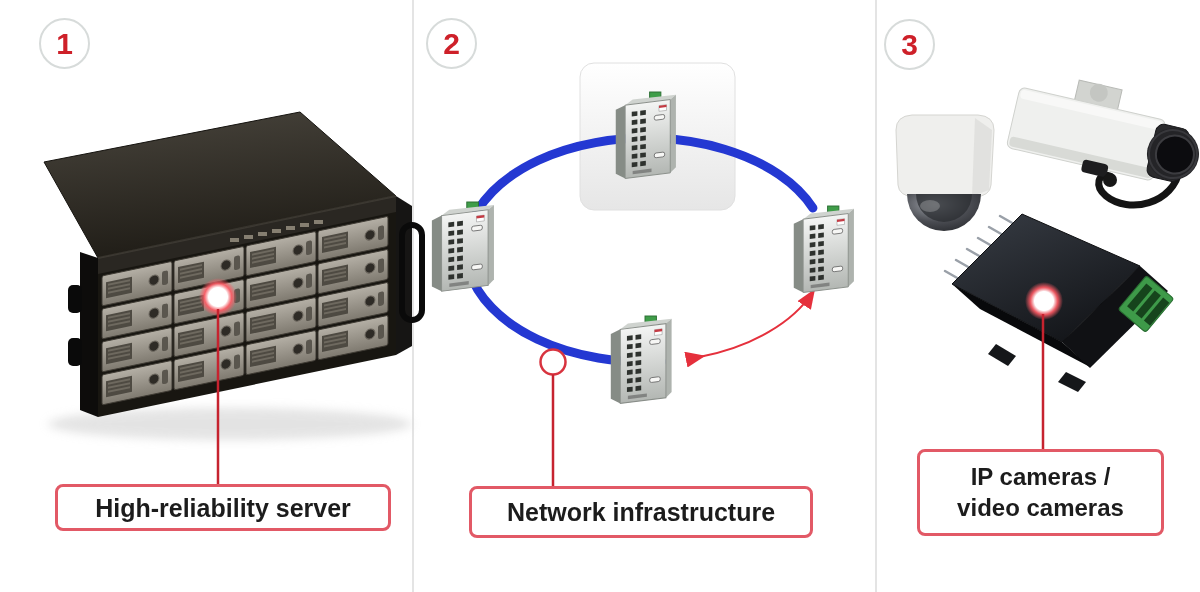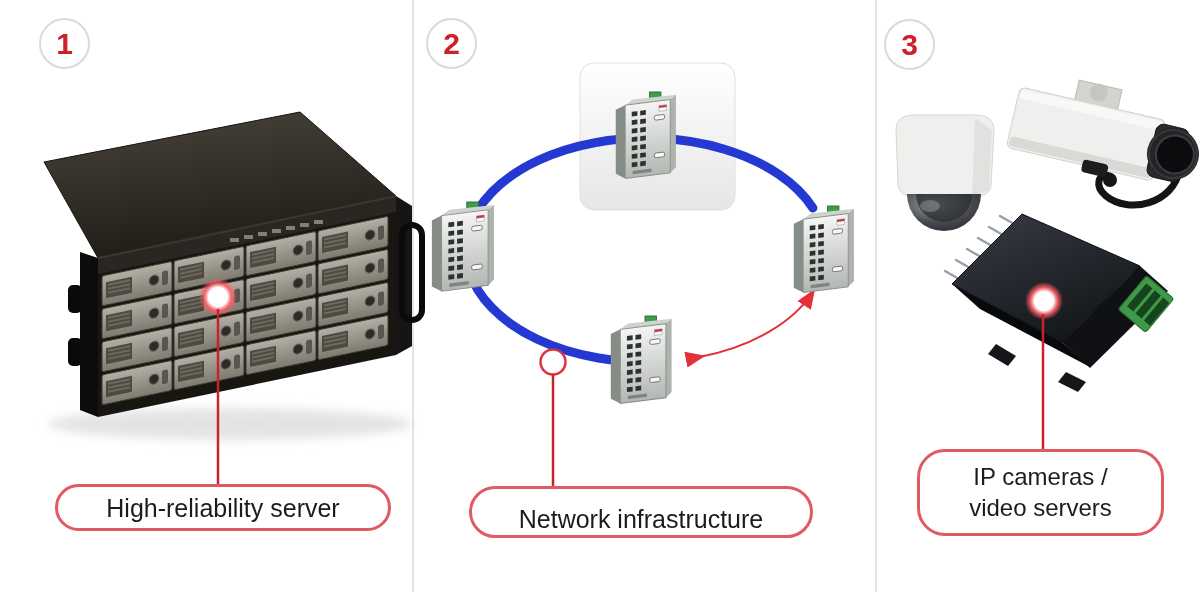--- a/index.html
+++ b/index.html
@@ -8,23 +8,23 @@
     font-family:"Liberation Sans",sans-serif;
   }
   .divider{position:absolute;top:0;width:2px;height:592px;background:#e4e4e4;}
   .badge{
     position:absolute;width:47px;height:47px;border-radius:50%;
     background:#fff;border:2px solid #d7dbda;color:#ce2029;
     font-weight:bold;font-size:30px;line-height:1;
     display:flex;align-items:center;justify-content:center;
   }
   .pill{
-    position:absolute;background:#fff;border:3px solid #e25966;border-radius:28px;
+    position:absolute;background:#fff;border:3px solid #e25966;border-radius:8px;
     display:flex;flex-direction:column;align-items:center;justify-content:center;
-    font-size:25px;font-weight:400;color:#1c1c1c;text-align:center;line-height:1.28;
+    font-size:25px;font-weight:700;color:#1c1c1c;text-align:center;line-height:1.28;
     box-sizing:border-box;
   }
   svg.art{position:absolute;left:0;top:0;pointer-events:none;}
 </style>
 </head>
 <body>
 
 <div class="canvas">
 
   <div class="divider" style="left:412px;"></div>
@@ -216,22 +216,22 @@
       </g>
       <circle cx="1044" cy="301" r="19" fill="url(#gGlow)"></circle>
     </g>
     <line x1="1043" y1="314" x2="1043" y2="452" stroke="#c6232f" stroke-width="2.5"></line>
   </svg>
 
   <div class="pill" style="left:55px;top:484px;width:336px;height:47px;">
     <span>High-reliability server</span>
   </div>
 
-  <div class="pill" style="left:469px;top:486px;width:344px;height:52px;justify-content:flex-end;">
+  <div class="pill" style="left:469px;top:486px;width:344px;height:52px;">
     <span>Network infrastructure</span>
   </div>
 
   <div class="pill" style="left:917px;top:449px;width:247px;height:87px;font-size:24px;">
     <span>IP cameras /</span>
-    <span>video servers</span>
+    <span>video cameras</span>
   </div>
 
 </div>
 
 </body></html>

